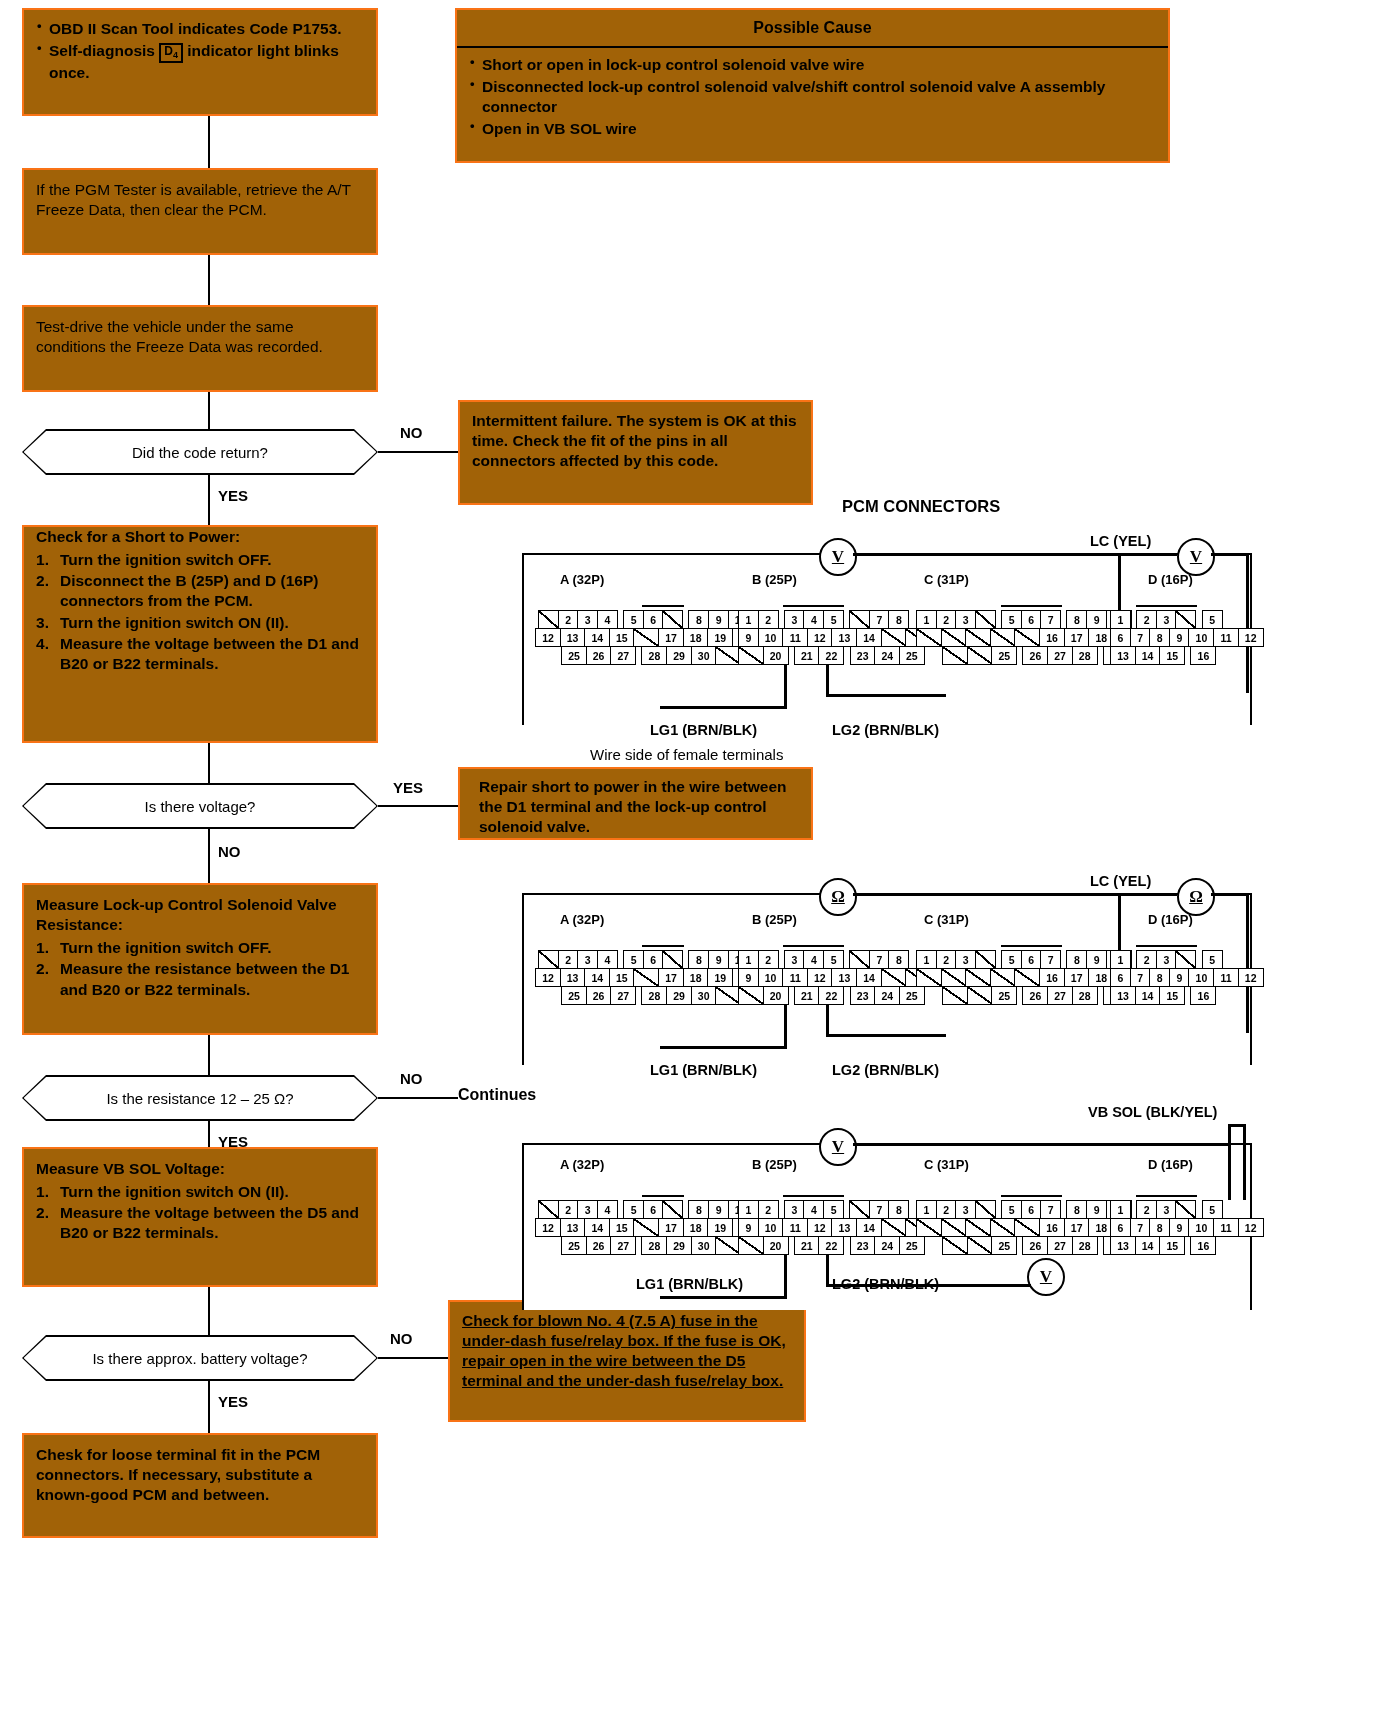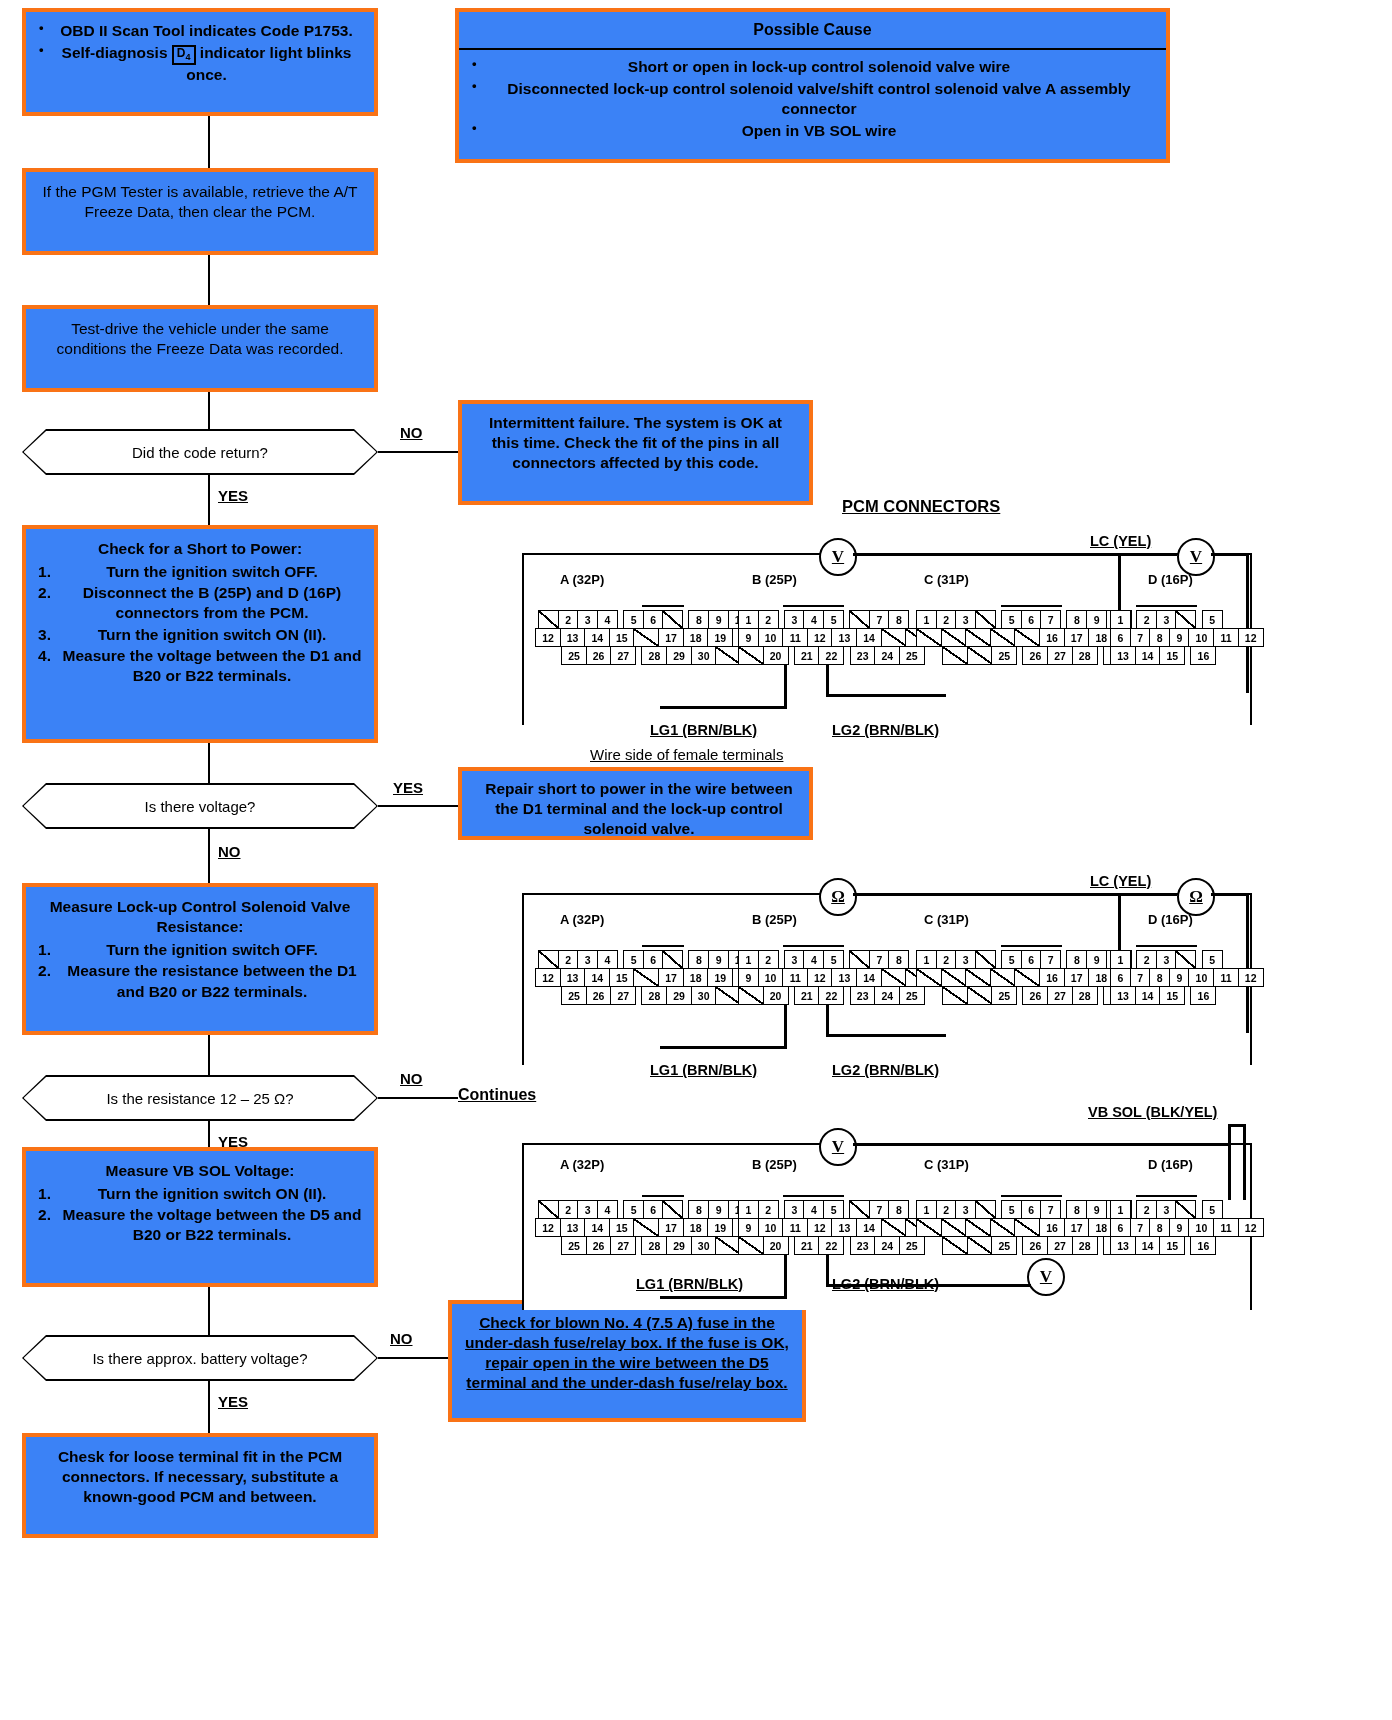--- a/index.html
+++ b/index.html
@@ -1,21 +1,21 @@
 <!DOCTYPE html>
 <html><head>
 <meta charset="utf-8">
 <style>
   html,body{margin:0;padding:0;background:#fff;}
   body{width:1392px;height:1720px;position:relative;
        font-family:"Liberation Sans", sans-serif;color:#000;}
   .abs{position:absolute;box-sizing:border-box;}
 
   
-  .pbox{border:4px solid #f97316;background:#3b82f6;text-align:center;}
+  .pbox{border:2px solid #f97316;background:#a16207;}
   .pbox .inner{padding:8px 12px;font-size:15.5px;line-height:1.30;font-weight:bold;}
   .plain .inner{font-weight:normal;}
   .ttl{font-weight:bold;}
 
   ul.bl{margin:0;padding:0;list-style:none;}
   ul.bl li{position:relative;padding-left:13px;margin:0 0 2px 0;}
   ul.bl li:before{content:"\2022";position:absolute;left:1px;top:-1px;font-size:13px;}
 
   ol.nl{margin:0;padding:0;list-style:none;counter-reset:s;}
   ol.nl li{position:relative;padding-left:24px;margin:0 0 1px 0;counter-increment:s;}
@@ -30,21 +30,21 @@
       background:#fff;
       clip-path:polygon(0% 50%,23px 0%,calc(100% - 23px) 0%,100% 50%,calc(100% - 23px) 100%,23px 100%);
       display:flex;align-items:center;justify-content:center;
       font-size:15px;}
   
   .vl{position:absolute;width:2px;background:#000;}
   .hl{position:absolute;height:2px;background:#000;}
   .vl3{position:absolute;width:3px;background:#000;}
   .hl3{position:absolute;height:3px;background:#000;}
 
-  .lbl{position:absolute;font-size:15px;font-weight:bold;white-space:nowrap;text-decoration:underline;}
+  .lbl{position:absolute;font-size:15px;font-weight:bold;white-space:nowrap;}
   .lbl.norm{font-weight:normal;}
 
   
   .grp{position:absolute;border:2px solid #000;border-bottom:none;background:#fff;}
   .cname{position:absolute;font-size:13px;font-weight:bold;white-space:nowrap;}
 
   .pinrow{position:absolute;display:flex;}
   .pin{width:21px;height:19px;border:1.4px solid #000;margin-right:-1.4px;
        font-size:10.5px;font-weight:bold;display:flex;align-items:center;
        justify-content:center;background:#fff;position:relative;box-sizing:border-box;}
@@ -114,21 +114,21 @@
 <div class="hl" style="left:378px;top:451px;width:80px;"></div>
 <div class="lbl" style="left:400px;top:424px;">NO</div>
 <div class="vl" style="left:208px;top:475px;height:50px;"></div>
 <div class="lbl" style="left:218px;top:487px;">YES</div>
 
 <div class="abs pbox" style="left:458px;top:400px;width:355px;height:105px;">
   <div class="inner" style="padding-top:9px;">Intermittent failure. The system is OK at this time. Check the fit of the pins in all connectors affected by this code.</div>
 </div>
 
 <div class="abs pbox" style="left:22px;top:525px;width:356px;height:218px;">
-  <div class="inner" style="padding-top:10px;">
+  <div class="inner" style="padding-top:0;">
     <div class="ttl">Check for a Short to Power:</div>
     <ol class="nl" style="margin-top:3px;">
       <li>Turn the ignition switch OFF.</li>
       <li>Disconnect the B (25P) and D (16P) connectors from the PCM.</li>
       <li>Turn the ignition switch ON (II).</li>
       <li>Measure the voltage between the D1 and B20 or B22 terminals.</li>
     </ol>
   </div>
 </div>
 

